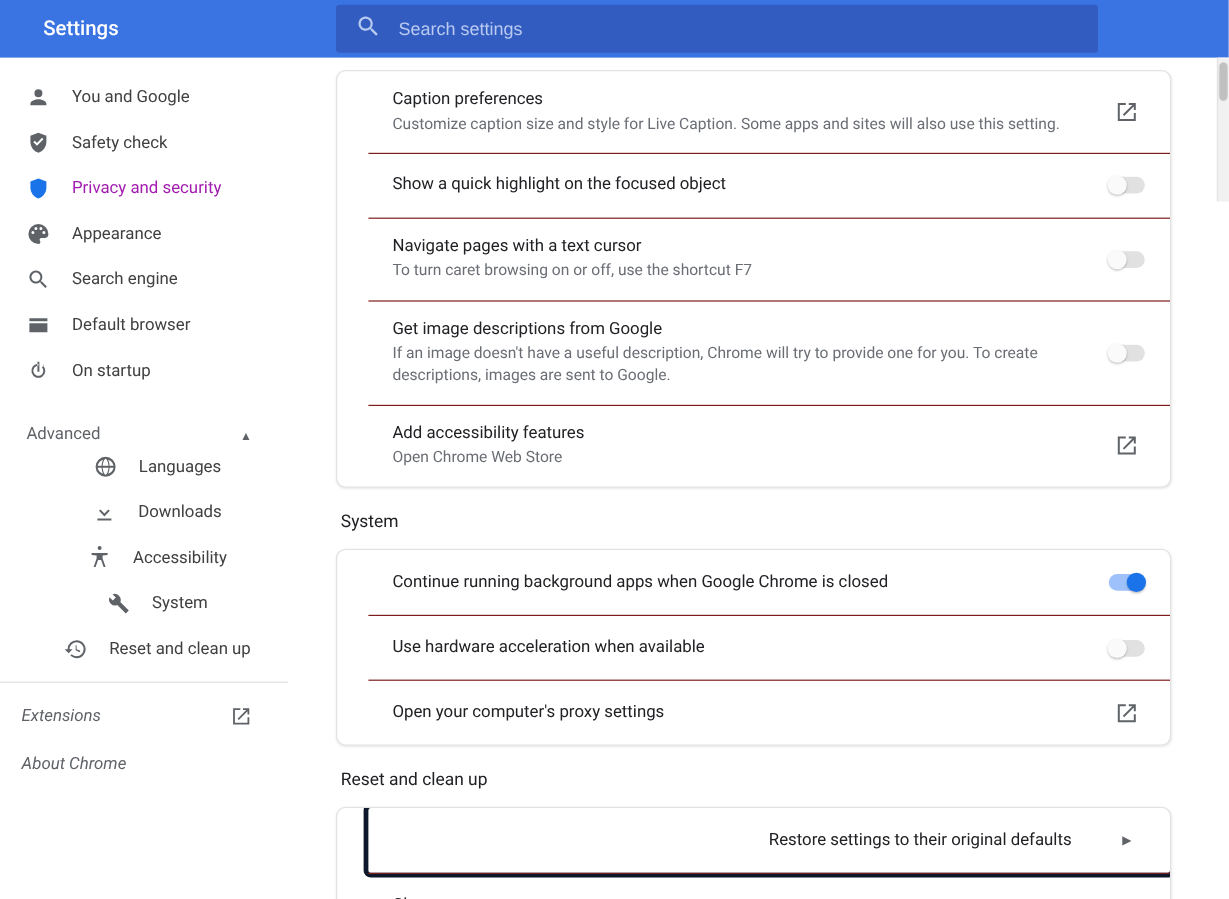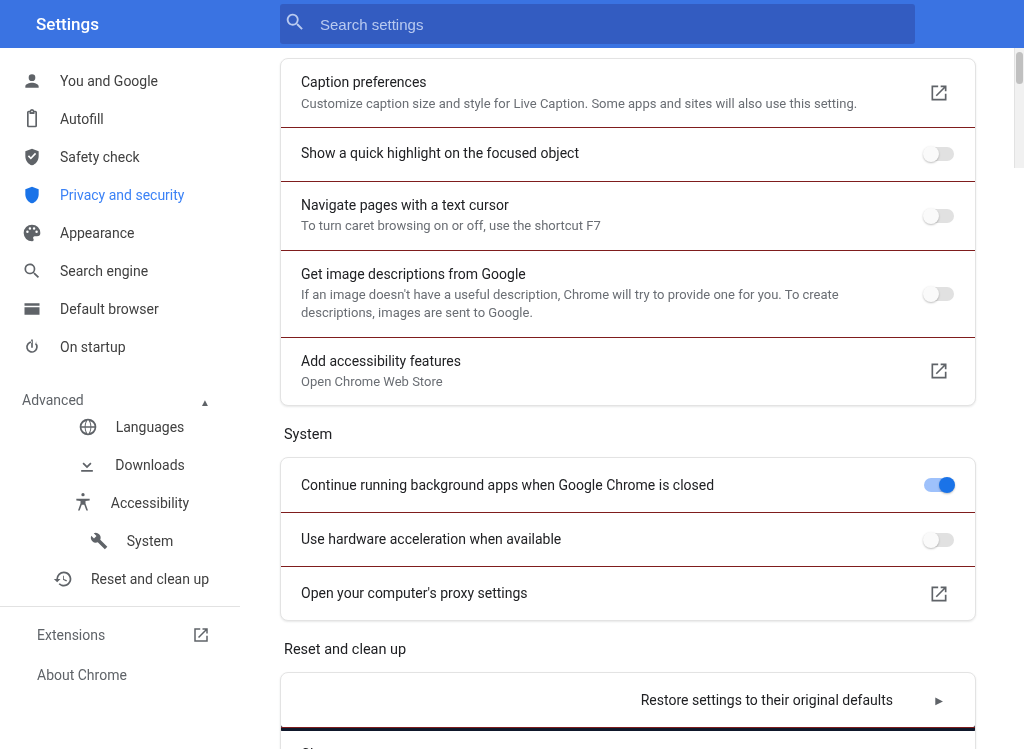--- a/index.html
+++ b/index.html
@@ -31,21 +31,21 @@
     font-size: 17px;
     font-weight: 500;
   }
   .search-wrap {
     flex: 0 0 635px;
     height: 40px;
     background: #335cc1;
     border-radius: 3px;
     display: flex;
     align-items: center;
-    padding: 0 4px;
+    padding: 0 16px;
   }
   .search-wrap svg { width: 22px; height: 22px; fill:#b9caf0; margin-right: 14px; }
   .search-input {
     flex: 1;
     background: transparent;
     border: none;
     outline: none;
     color: #fff;
     font-size: 15px;
   }
@@ -69,21 +69,21 @@
     color: #404040;
     cursor: pointer;
   }
   .nav-item .icon {
     width: 20px; height: 20px;
     margin-right: 18px;
     display: flex;
     align-items: center; justify-content: center;
     fill: #5f6368;
   }
-  .nav-item.active { color: #3b82f6; }
+  .nav-item.active { color: #a21caf; }
   .nav-item.active .icon { fill: #1a73e8; }
   .nav-item svg { width: 20px; height: 20px; }
   .nav-item.nested { padding-left: 22px; justify-content: center; }
 
   .section-hdr {
     height: 36px;
     display: flex;
     align-items: flex-end;
     padding-left: 22px;
     font-size: 14px;
@@ -95,24 +95,25 @@
 
   .sidebar-divider {
     height: 1px;
     background: #e2e2e2;
     margin: 8px 0;
   }
   .bottom-link {
     display: flex;
     align-items: center;
     height: 40px;
-    padding-left: 37px;
+    padding-left: 18px;
     font-size: 14px;
     color: #5f6368;
     cursor: pointer;
+    font-style: italic;
   }
   .bottom-link .launch { margin-left:auto; margin-right:30px; width:18px; height:18px; fill:#5f6368; }
 
   
   .main {
     position: absolute;
     left: 240px; right: 8px; top: 48px; bottom: 0;
     overflow-y: auto;
     padding: 0 40px 40px 40px;
   }
@@ -123,20 +124,21 @@
     color: #202124;
     padding: 20px 4px 14px 4px;
     font-weight: 400;
   }
   .card {
     background: #fff;
     border: 1px solid #e3e3e3;
     border-radius: 8px;
     box-shadow: 0 1px 2px rgba(60,64,67,.12);
     overflow: hidden;
+    padding-left: 26px;
   }
   .row {
     min-height: 54px;
     padding: 14px 20px;
     display: flex;
     align-items: center;
     border-top: 1px solid #7f1d1d;
     cursor: pointer;
   }
   .row:first-child { border-top: none; }
@@ -212,28 +214,20 @@
     <span class="icon">
         <svg viewBox="0 0 24 24">
           <path d="M12 12a4 4 0 10-4-4 4 4 0 004 4zm0 2c-3 0-8 1.5-8 4.5V20h16v-1.5C20 15.5 15 14 12 14z"></path>
         </svg>
       </span>
     <span>You and Google</span>
   </div>
   <div class="nav-item">
     <span class="icon">
         <svg viewBox="0 0 24 24">
-          <path d="M16 2h-1.2A3 3 0 0012 0a3 3 0 00-2.8 2H8a2 2 0 00-2 2v16a2 2 0 002 2h8a2 2 0 002-2V4a2 2 0 00-2-2zm-4 0a1 1 0 11-1 1 1 1 0 011-1zm4 18H8V4h1v2h6V4h1z"></path>
-        </svg>
-      </span>
-    <span>Autofill</span>
-  </div>
-  <div class="nav-item">
-    <span class="icon">
-        <svg viewBox="0 0 24 24">
           <path d="M12 2 4 5v6c0 5 3.4 9.7 8 11 4.6-1.3 8-6 8-11V5zM10.6 15 7 11.4l1.4-1.4 2.2 2.2L15.6 7 17 8.4z"></path>
         </svg>
       </span>
     <span>Safety check</span>
   </div>
   <div class="nav-item active">
     <span class="icon">
         <svg viewBox="0 0 24 24">
           <path d="M12 2 4 5v6c0 5 3.4 9.7 8 11 4.6-1.3 8-6 8-11V5z"></path>
         </svg>

